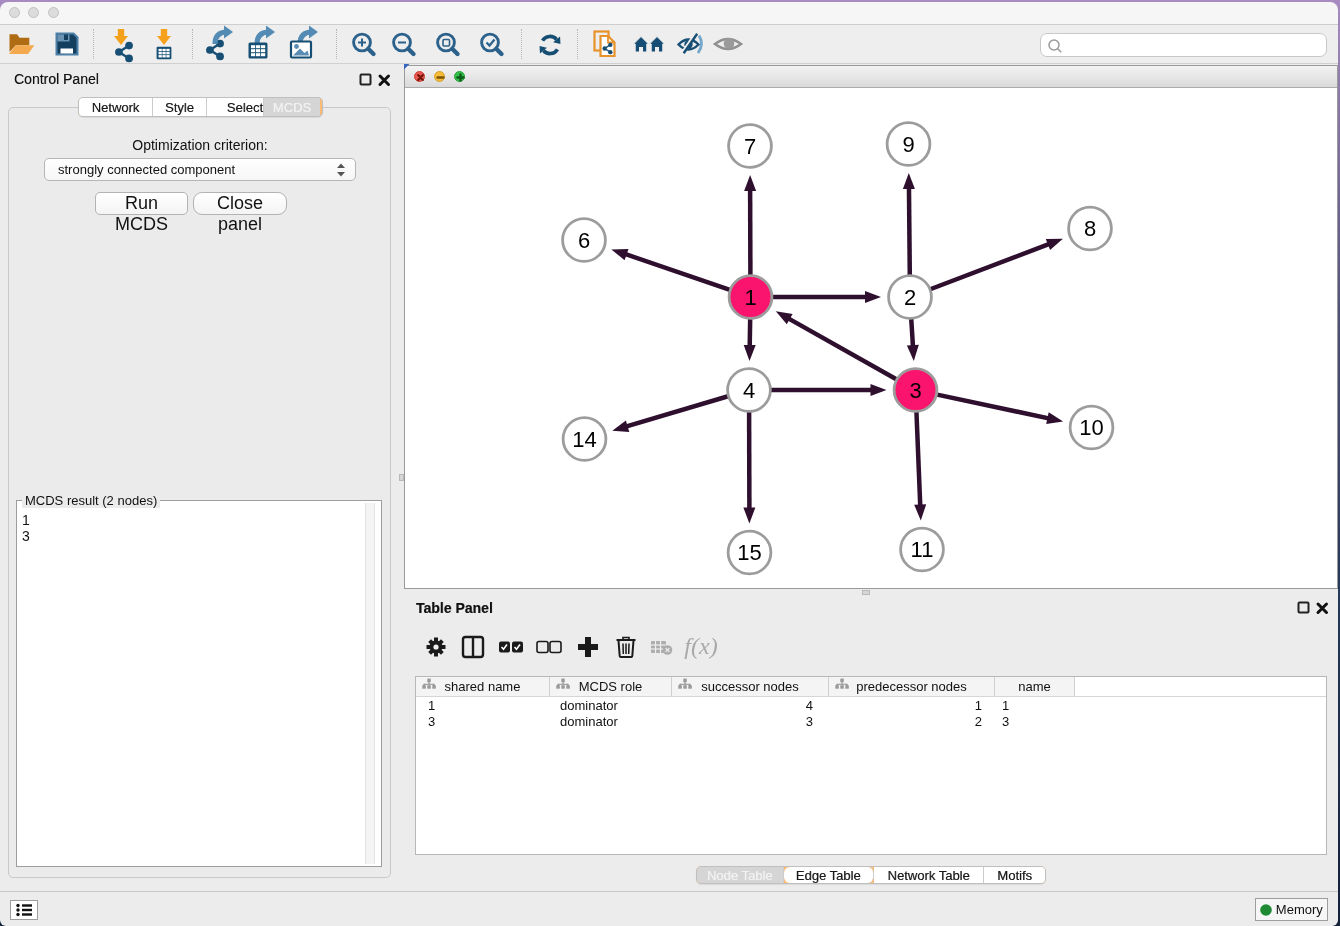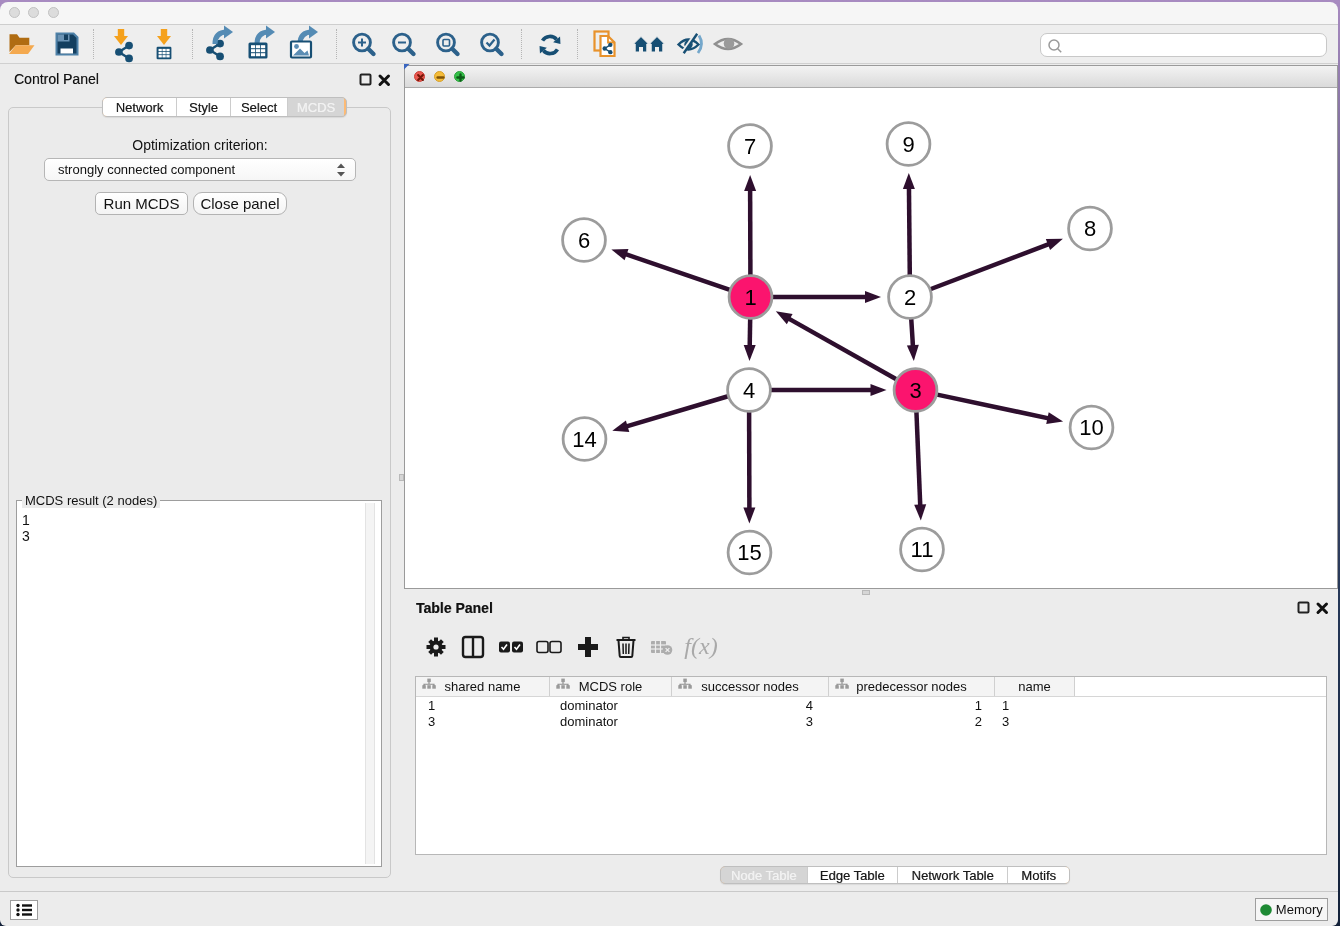--- a/index.html
+++ b/index.html
@@ -15,28 +15,28 @@
 
 #toolbar { left:0; top:25px; width:1338px; height:39px; background:#eeeeee; border-bottom:1px solid #d0d0d0; }
 .sep { position:absolute; top:4px; height:30px; width:0; border-left:1px dotted #b5b5b5; }
 #searchbox { position:absolute; left:1040px; top:8px; width:287px; height:24px; background:#fff; border:1px solid #c8c8c8; border-radius:7px; }
 
 
 #mainbg { left:0; top:64px; width:1338px; height:827px; background:#ececec; }
 
 
 #cptitle { left:14px; top:71px; font-size:14px; color:#111; text-shadow:0.4px 0 0 rgba(17,17,17,0.45); }
-.tabs { position:absolute; display:flex; border:1px solid #bfbfbf; border-radius:5px; overflow:hidden; background:#fdba74; box-shadow:0 1px 1px rgba(0,0,0,0.08); z-index:5;margin-left:24px; }
+.tabs { position:absolute; display:flex; border:1px solid #bfbfbf; border-radius:5px; overflow:hidden; background:#fdba74; box-shadow:0 1px 1px rgba(0,0,0,0.08); z-index:5; }
 .tabs .tab { font-size:13px; color:#1a1a1a; text-shadow:0.4px 0 0 rgba(26,26,26,0.55); text-align:center; padding:2px 0; line-height:15px; border-right:1px solid #cccccc; background:#fff; }
 .tabs .tab:last-child { border-right:none; }
 .tabs .sel { background:#d5d5d5; color:#f2f2f2; text-shadow:0.4px 0 0 rgba(240,240,240,0.8); }
 #cpbox { left:8px; top:107px; width:383px; height:771px; border:1px solid #c9c9c9; border-radius:5px; background:#ebebeb; }
 #optlabel { left:0px; top:137px; width:400px; text-align:center; font-size:14px; color:#111; }
 #dropdown { left:44px; top:158px; width:312px; height:23px; background:linear-gradient(#ffffff,#f6f6f6); border:1px solid #b6b6b6; border-radius:5px; font-size:13px; color:#111; line-height:21px; padding-left:13px; }
-.btn { position:absolute; height:23px; background:linear-gradient(#ffffff,#f4f4f4); border:1px solid #b3b3b3; border-radius:5px; font-size:15px; color:#111; text-align:center; line-height:21px; }
+.btn { position:absolute; height:23px; background:linear-gradient(#ffffff,#f4f4f4); border:1px solid #b3b3b3; border-radius:5px; font-size:18px; color:#111; text-align:center; line-height:21px; }
 #mcdsbox { left:16px; top:500px; width:366px; height:367px; background:#fff; border:1px solid #9d9d9d; }
 #mcdslegend { left:22px; top:493px; background:#ebebeb; padding:0 3px; font-size:13px; color:#111; }
 #mcdsbox .track { position:absolute; right:6px; top:2px; width:10px; height:361px; background:#f4f4f4; border-left:1px solid #e3e3e3; border-right:1px solid #e3e3e3;}
 
 
 #netframe { left:404px; top:65px; width:934px; height:524px; border:1px solid #9a9a9a; background:#fff; }
 #nettitle { position:absolute; left:0; top:0; width:100%; height:22px; background:linear-gradient(#f3f3f3,#dadada); border-bottom:1px solid #ababab; }
 #nettitle .t { position:absolute; width:100%; text-align:center; top:3px; font-size:14px; color:#1a1a1a; }
 .mac { position:absolute; top:5px; width:11px; height:11px; border-radius:50%; }
 
@@ -226,21 +226,21 @@
 </div>
 
 <div class="abs" id="cptitle">Control Panel</div>
 <svg class="abs" style="left:359px;top:73px" width="32" height="14" viewBox="0 0 32 14">
   <rect x="1.5" y="1.5" width="10" height="10" fill="none" stroke="#222" stroke-width="2" rx="1"></rect>
   <path d="M21 3 L29.5 11.5 M29.5 3 L21 11.5" stroke="#111" stroke-width="3" stroke-linecap="round"></path>
 </svg>
 <div class="tabs" style="left:78px;top:97px;width:245px;height:20px;">
   <div class="tab" style="width:74px;">Network</div>
   <div class="tab" style="width:54px;">Style</div>
-  <div class="tab" style="width:57px;">Select</div>
+  <div class="tab" style="width:57px;text-align:right;">Select</div>
   <div class="tab sel" style="width:56px;">MCDS</div>
 </div>
 <div class="abs" id="cpbox"></div>
 <div class="abs" id="optlabel">Optimization criterion:</div>
 <div class="abs" id="dropdown">strongly connected component
   <svg width="12" height="16" style="position:absolute;right:8px;top:3px" viewBox="0 0 12 16">
       <path d="M2 6 L6 1.5 L10 6 Z" fill="#555"></path>
       <path d="M2 10 L6 14.5 L10 10 Z" fill="#555"></path>
     </svg>
 </div>
@@ -429,21 +429,21 @@
   <div class="trow" style="left:413px;top:21px;width:153px;text-align:right;">1</div>
   <div class="trow" style="left:586px;top:21px;">1</div>
   <div class="trow" style="left:12px;top:37px;">3</div>
   <div class="trow" style="left:144px;top:37px;">dominator</div>
   <div class="trow" style="left:256px;top:37px;width:141px;text-align:right;">3</div>
   <div class="trow" style="left:413px;top:37px;width:153px;text-align:right;">2</div>
   <div class="trow" style="left:586px;top:37px;">3</div>
 </div>
 <div class="tabs" style="left:696px;top:866px;width:350px;height:18px;">
   <div class="tab sel" style="width:87px;line-height:14px;">Node Table</div>
-  <div class="tab" style="width:91px;line-height:14px;">Edge Table</div>
+  <div class="tab" style="width:91px;line-height:14px;border-radius:6px;">Edge Table</div>
   <div class="tab" style="width:111px;line-height:14px;">Network Table</div>
   <div class="tab" style="width:61px;line-height:14px;">Motifs</div>
 </div>
 <div class="abs" id="statusbar">
   <div id="membtn"><svg width="12" height="12" style="vertical-align:-2px;">
         <circle cx="6" cy="6" r="5.8" fill="#1e8a34"></circle>
       </svg> Memory</div>
   <div id="listbtn"><svg width="26" height="18" viewBox="0 0 26 18">
         <g stroke="#111" stroke-width="2.4">
           <line x1="11" y1="4.5" x2="21" y2="4.5"></line>

